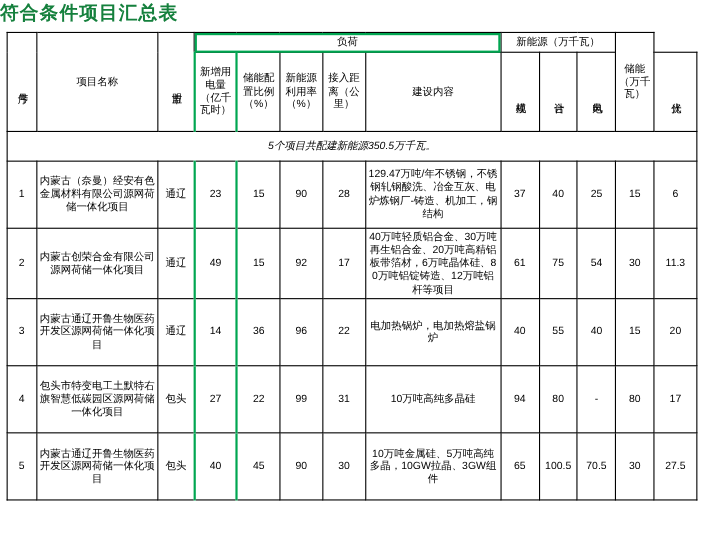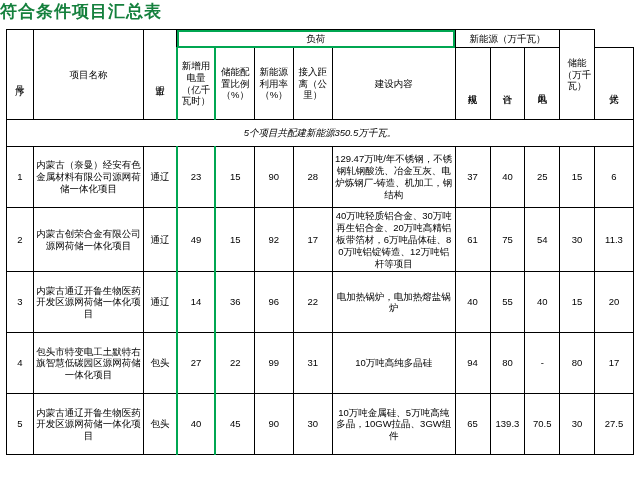--- a/index.html
+++ b/index.html
@@ -231,21 +231,21 @@
     <tr class="row-body">
       <td>5</td>
       <td class="proj-name">内蒙古通辽开鲁生物医药开发区源网荷储一体化项目</td>
       <td>包头</td>
       <td class="hl-green-border">40</td>
       <td>45</td>
       <td>90</td>
       <td>30</td>
       <td class="content-cell">10万吨金属硅、5万吨高纯多晶，10GW拉晶、3GW组件</td>
       <td>65</td>
-      <td>139.3</td>
+      <td>100.5</td>
       <td>70.5</td>
       <td>30</td>
       <td>27.5</td>
     </tr>
 
   </tbody>
     </table>
 </div>
 
 </body></html>

